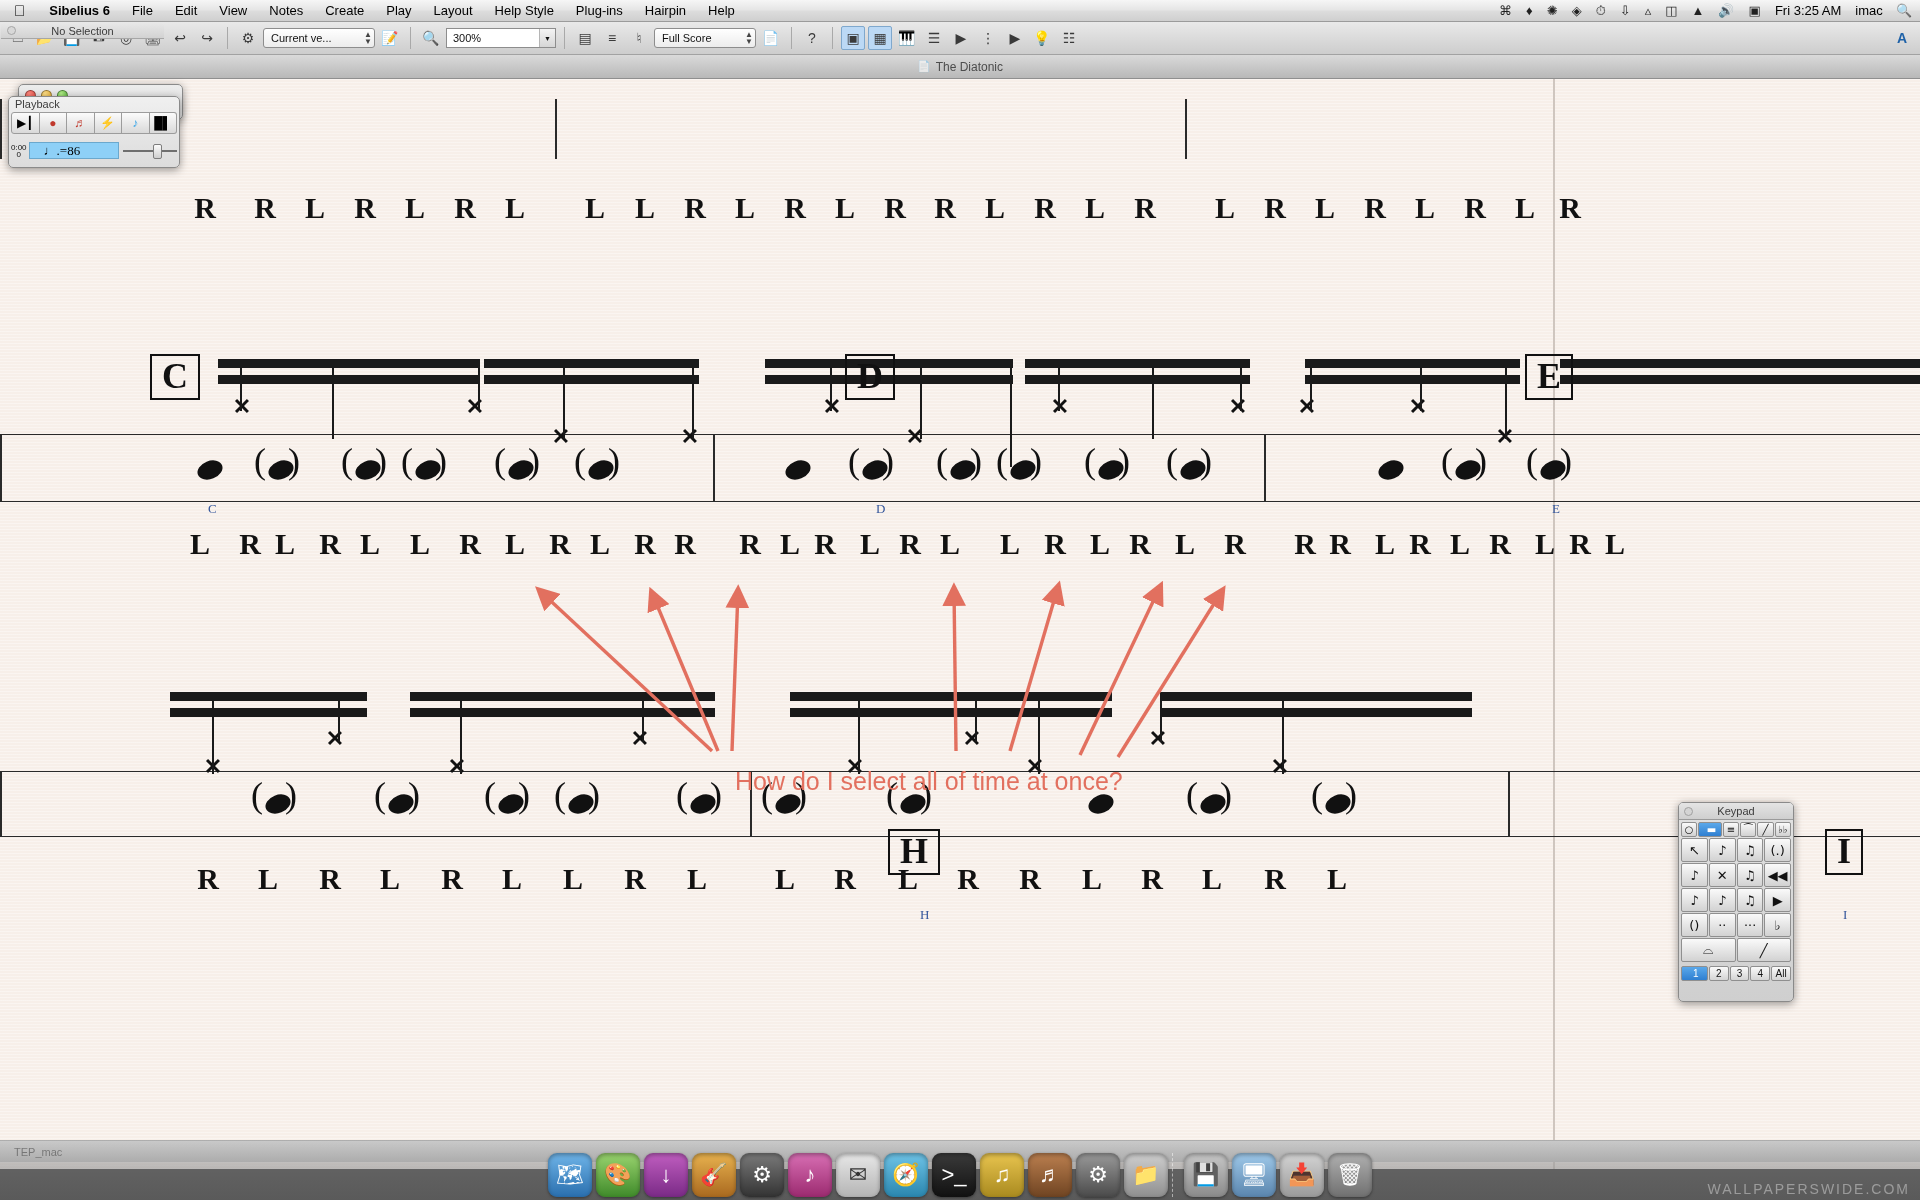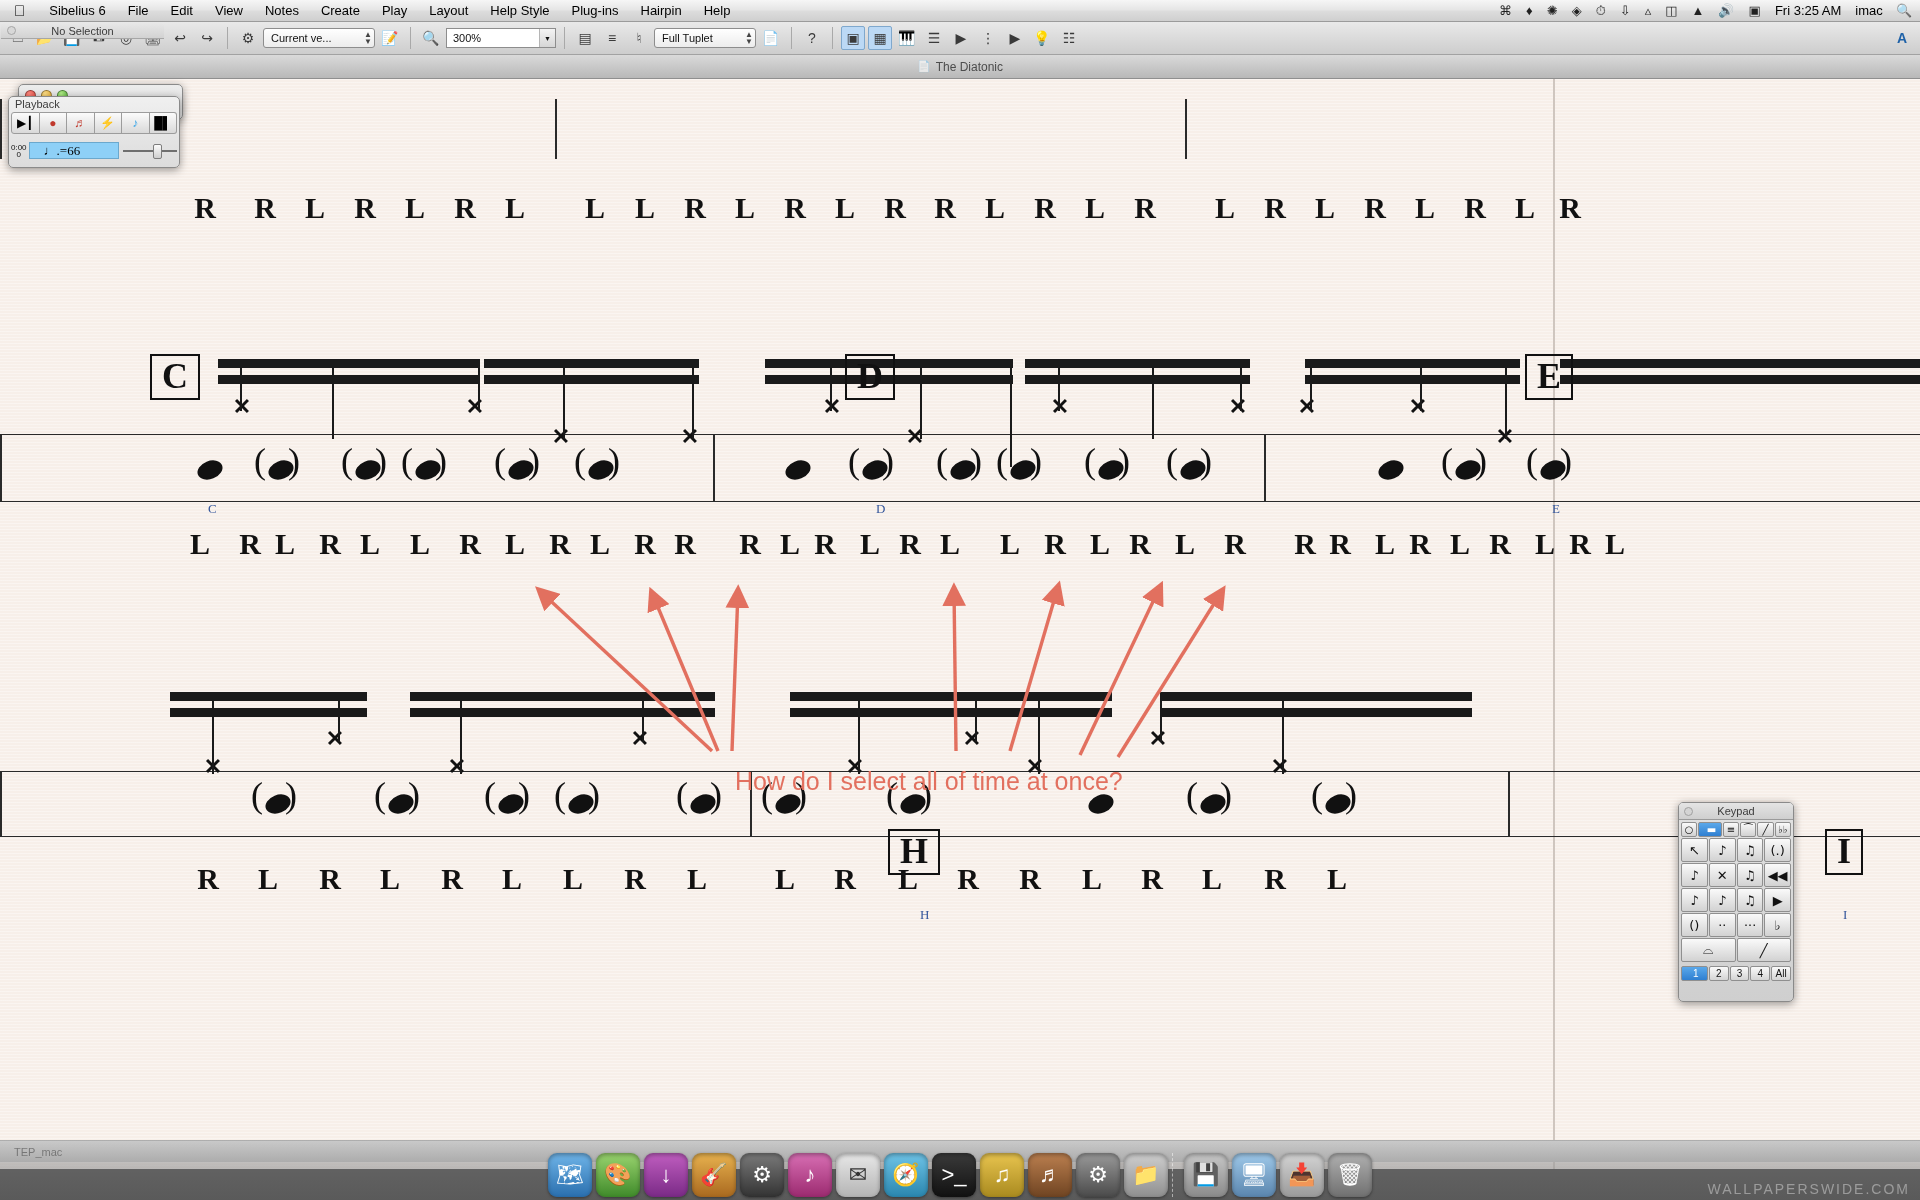--- a/index.html
+++ b/index.html
@@ -9,21 +9,21 @@
   #root { position:relative; width:1920px; height:1200px; }
 
   
   #menubar {
     position:absolute; top:0; left:0; width:1920px; height:22px;
     background:linear-gradient(to bottom,#f6f6f6 0%,#e6e6e6 45%,#dcdcdc 55%,#cfcfcf 100%);
     border-bottom:1px solid #9b9b9b;
     display:flex; align-items:center; font-size:13px; color:#000;
   }
   .mi { padding:0 11px; line-height:22px; height:22px; white-space:nowrap; }
-  .mi.app { font-weight:normal; }
+  .mi.app { font-weight:bold; }
   .mi.apple { padding:0 13px 0 14px; font-size:15px; }
   #menubar .spacer { flex:1; }
   .si { padding:0 7px; line-height:22px; height:22px; font-size:13px; opacity:.85; }
   .si.clock { font-size:13px; opacity:1; }
 
   
   #sibwin { position:absolute; top:22px; left:0; width:1920px; height:1128px; background:#c9c9c9; }
 
   
   #toolbar {
@@ -292,21 +292,21 @@
       <div class="tbtn">🔍</div>
       <div class="zoombox">
         <span>300%</span>
         <span class="dd">▼</span>
       </div>
       <div class="tsep"></div>
       <div class="tbtn">▤</div>
       <div class="tbtn">≡</div>
       <div class="tbtn">♮</div>
       <div class="combo" style="width:102px">
-        <span>Full Tuplet</span>
+        <span>Full Score</span>
         <span class="arrows">▲<br>▼</span>
       </div>
       <div class="tbtn">📄</div>
       <div class="tsep"></div>
       <div class="tbtn">?</div>
       <div class="tsep"></div>
       <div class="tbtn active">▣</div>
       <div class="tbtn active">▦</div>
       <div class="tbtn">🎹</div>
       <div class="tbtn">☰</div>
@@ -621,21 +621,21 @@
       <div id="pb-buttons">
         <div class="pbb">▶┃</div>
         <div class="pbb" style="color:#c03a2e;">●</div>
         <div class="pbb" style="color:#c03a2e;">♬</div>
         <div class="pbb" style="color:#3aa6e8;">⚡</div>
         <div class="pbb" style="color:#3aa6e8;">♪</div>
         <div class="pbb">█▌</div>
       </div>
       <div id="pb-tempo">
         <span class="tsmall">0:00<br>0</span>
-        <div id="tempo-field">♩.=66</div>
+        <div id="tempo-field">♩.=86</div>
         <div id="tempo-slider">
           <div class="track"></div>
           <div class="knob"></div>
         </div>
       </div>
     </div>
 
     <div id="properties">
       <div id="prop-header">
         <span class="closebtn"></span>

